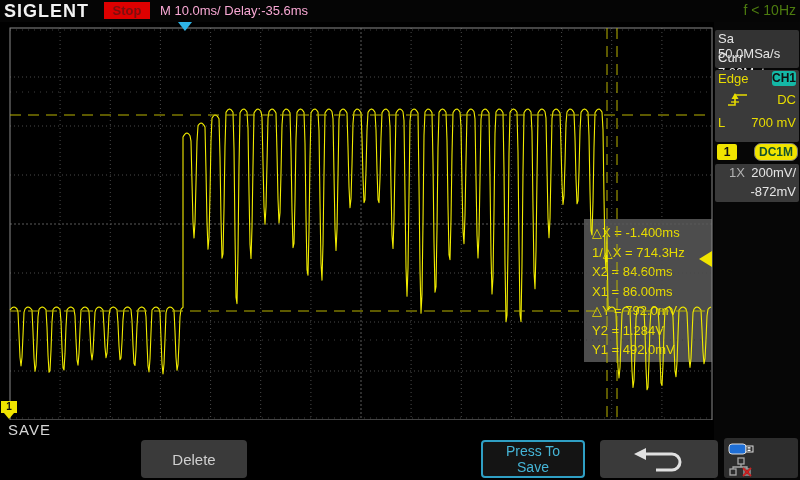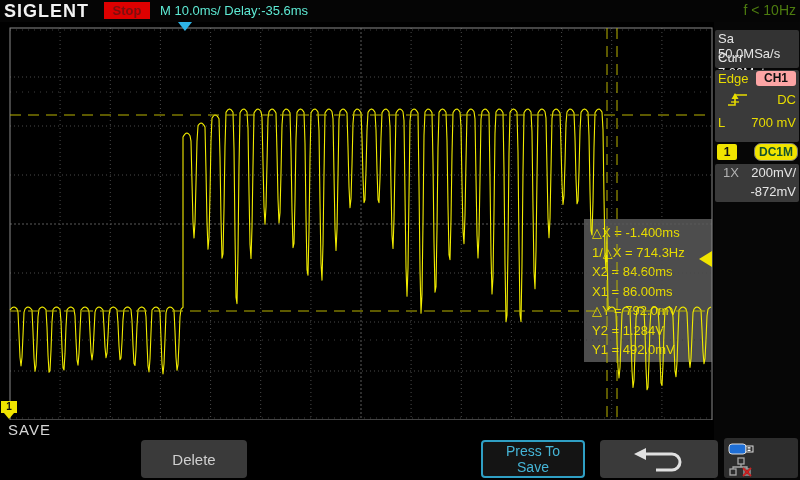--- a/index.html
+++ b/index.html
@@ -4,21 +4,21 @@
 <style>
   html,body{margin:0;padding:0;background:#000;}
   .screen{position:relative;width:800px;height:480px;background:#000;overflow:hidden;
           font-family:"Liberation Sans","DejaVu Sans",sans-serif;}
   
   .topbar{position:absolute;left:0;top:0;width:800px;height:22px;background:#050505;z-index:4;}
   .logo{position:absolute;left:4px;top:1px;color:#f2f2f2;font-size:18px;font-weight:bold;
         letter-spacing:1px;font-family:"Liberation Sans",sans-serif;}
   .stopbadge{position:absolute;left:104px;top:2px;width:46px;height:17px;background:#dd0000;
         color:#7c0e0e;font-size:13px;font-weight:bold;text-align:center;line-height:17px;}
-  .tbtext{position:absolute;left:160px;top:3px;color:#5eead4;font-size:13px;}
+  .tbtext{position:absolute;left:160px;top:3px;color:#f9a8d4;font-size:13px;}
   .freq{position:absolute;right:4px;top:2px;color:#4d7c0f;font-size:14px;}
   
   .meas-box{position:absolute;left:584px;top:219px;width:128px;height:143px;
         background:rgba(96,96,96,0.80);z-index:1;padding:4px 0 0 8px;box-sizing:border-box;}
   .meas-row{color:#e8dc00;font-size:13px;line-height:19.5px;white-space:pre;}
   
   svg.scope{position:absolute;left:0;top:0;z-index:2;pointer-events:none;}
   
   .trig-pos{position:absolute;top:22px;width:0;height:0;z-index:3;
         border-left:7px solid transparent;border-right:7px solid transparent;border-top:9px solid #2eb3e6;}
@@ -29,22 +29,22 @@
   
   .sidebar{position:absolute;left:714px;top:22px;width:86px;height:458px;background:#060606;z-index:4;}
   .panel{position:absolute;left:1px;width:84px;background:#333;border-radius:2px;}
   .p-acq{top:8px;height:38px;}
   .p-trig{top:48px;height:72px;background:#3a3a3a;}
   .p-chanvals{top:142px;height:38px;background:#3a3a3a;}
   .srow{position:relative;height:18px;font-size:13px;color:#e6e6e6;padding:1px 3px 0 3px;}
   .yel{color:#e8dc00;}
   .gray{color:#b2b2b2;}
   .right{position:absolute;right:3px;top:1px;}
-  .badge{display:inline-block;background:#fca5a5;color:#111;font-weight:bold;font-size:12px;
-         border-radius:3px;padding:0 8px;line-height:15px;}
+  .badge{display:inline-block;background:#14b8a6;color:#111;font-weight:bold;font-size:12px;
+         border-radius:3px;padding:0 0;line-height:15px;}
   .chanrow{position:absolute;left:1px;top:121px;width:84px;height:20px;}
   .ch-num{position:absolute;left:2px;top:1px;width:20px;height:16px;background:#f0e400;color:#111;
          font-weight:bold;font-size:12px;text-align:center;line-height:16px;border-radius:2px;}
   .ch-coup{position:absolute;right:1px;top:0px;background:#f0e400;color:#14532d;font-weight:bold;
          font-size:12px;border-radius:7px;padding:1px 4px;border:1px solid #777;}
   
   .bottombar{position:absolute;left:0;top:420px;width:714px;height:60px;background:#000;z-index:4;}
   .menu-title{position:absolute;left:8px;top:1px;color:#d6d6d6;font-size:15px;letter-spacing:1px;}
   .btn{position:absolute;top:20px;height:38px;background:#3a3a3a;border-radius:4px;
        color:#cfcfcf;font-size:15px;display:flex;align-items:center;justify-content:center;}
@@ -165,21 +165,21 @@
       </div>
     </div>
 
     <div class="chanrow">
       <div class="ch-num">1</div>
       <div class="ch-coup">DC1M</div>
     </div>
 
     <div class="panel p-chanvals">
       <div class="srow">
-        <span class="gray" style="margin-left:5px;">1X</span>
+        <span class="gray" style="margin-left:11px;">1X</span>
         <span class="right">200mV/</span>
       </div>
       <div class="srow">
         <span class="right">-872mV</span>
       </div>
     </div>
   </div>
 
   <div class="bottombar">
     <div class="menu-title">SAVE</div>

